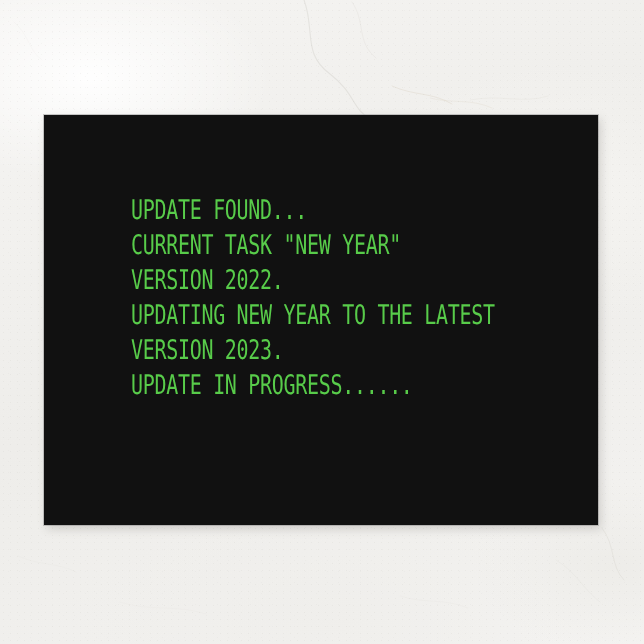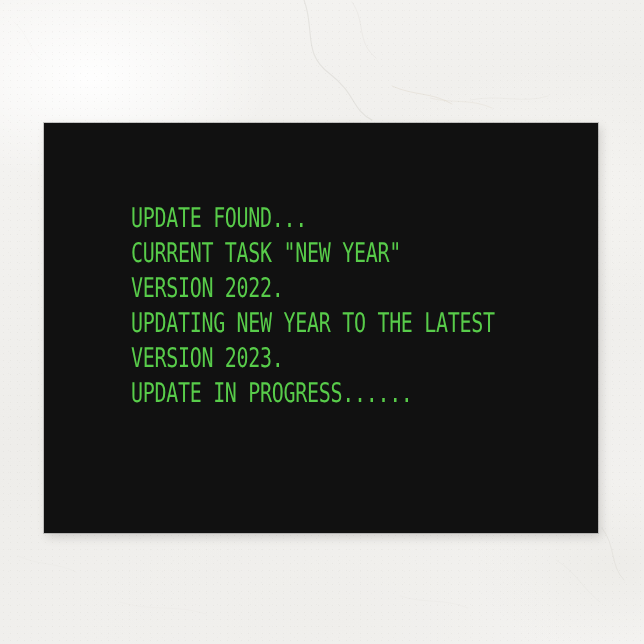--- a/index.html
+++ b/index.html
@@ -58,21 +58,20 @@
   #card {
     position: absolute;
     left: 44px;
     top: 115px;
     width: 554px;
     height: 410px;
     background: #111111;
     box-shadow:
       0 0 0 1px rgba(140,140,140,0.45),
       3px 4px 9px rgba(90,88,84,0.22);
-    margin-top: 8px;
   }
 
   #terminal-text {
     position: absolute;
     left: 87px;   
     top:  78px;   
     width: 440px;
   }
 
   .line {

